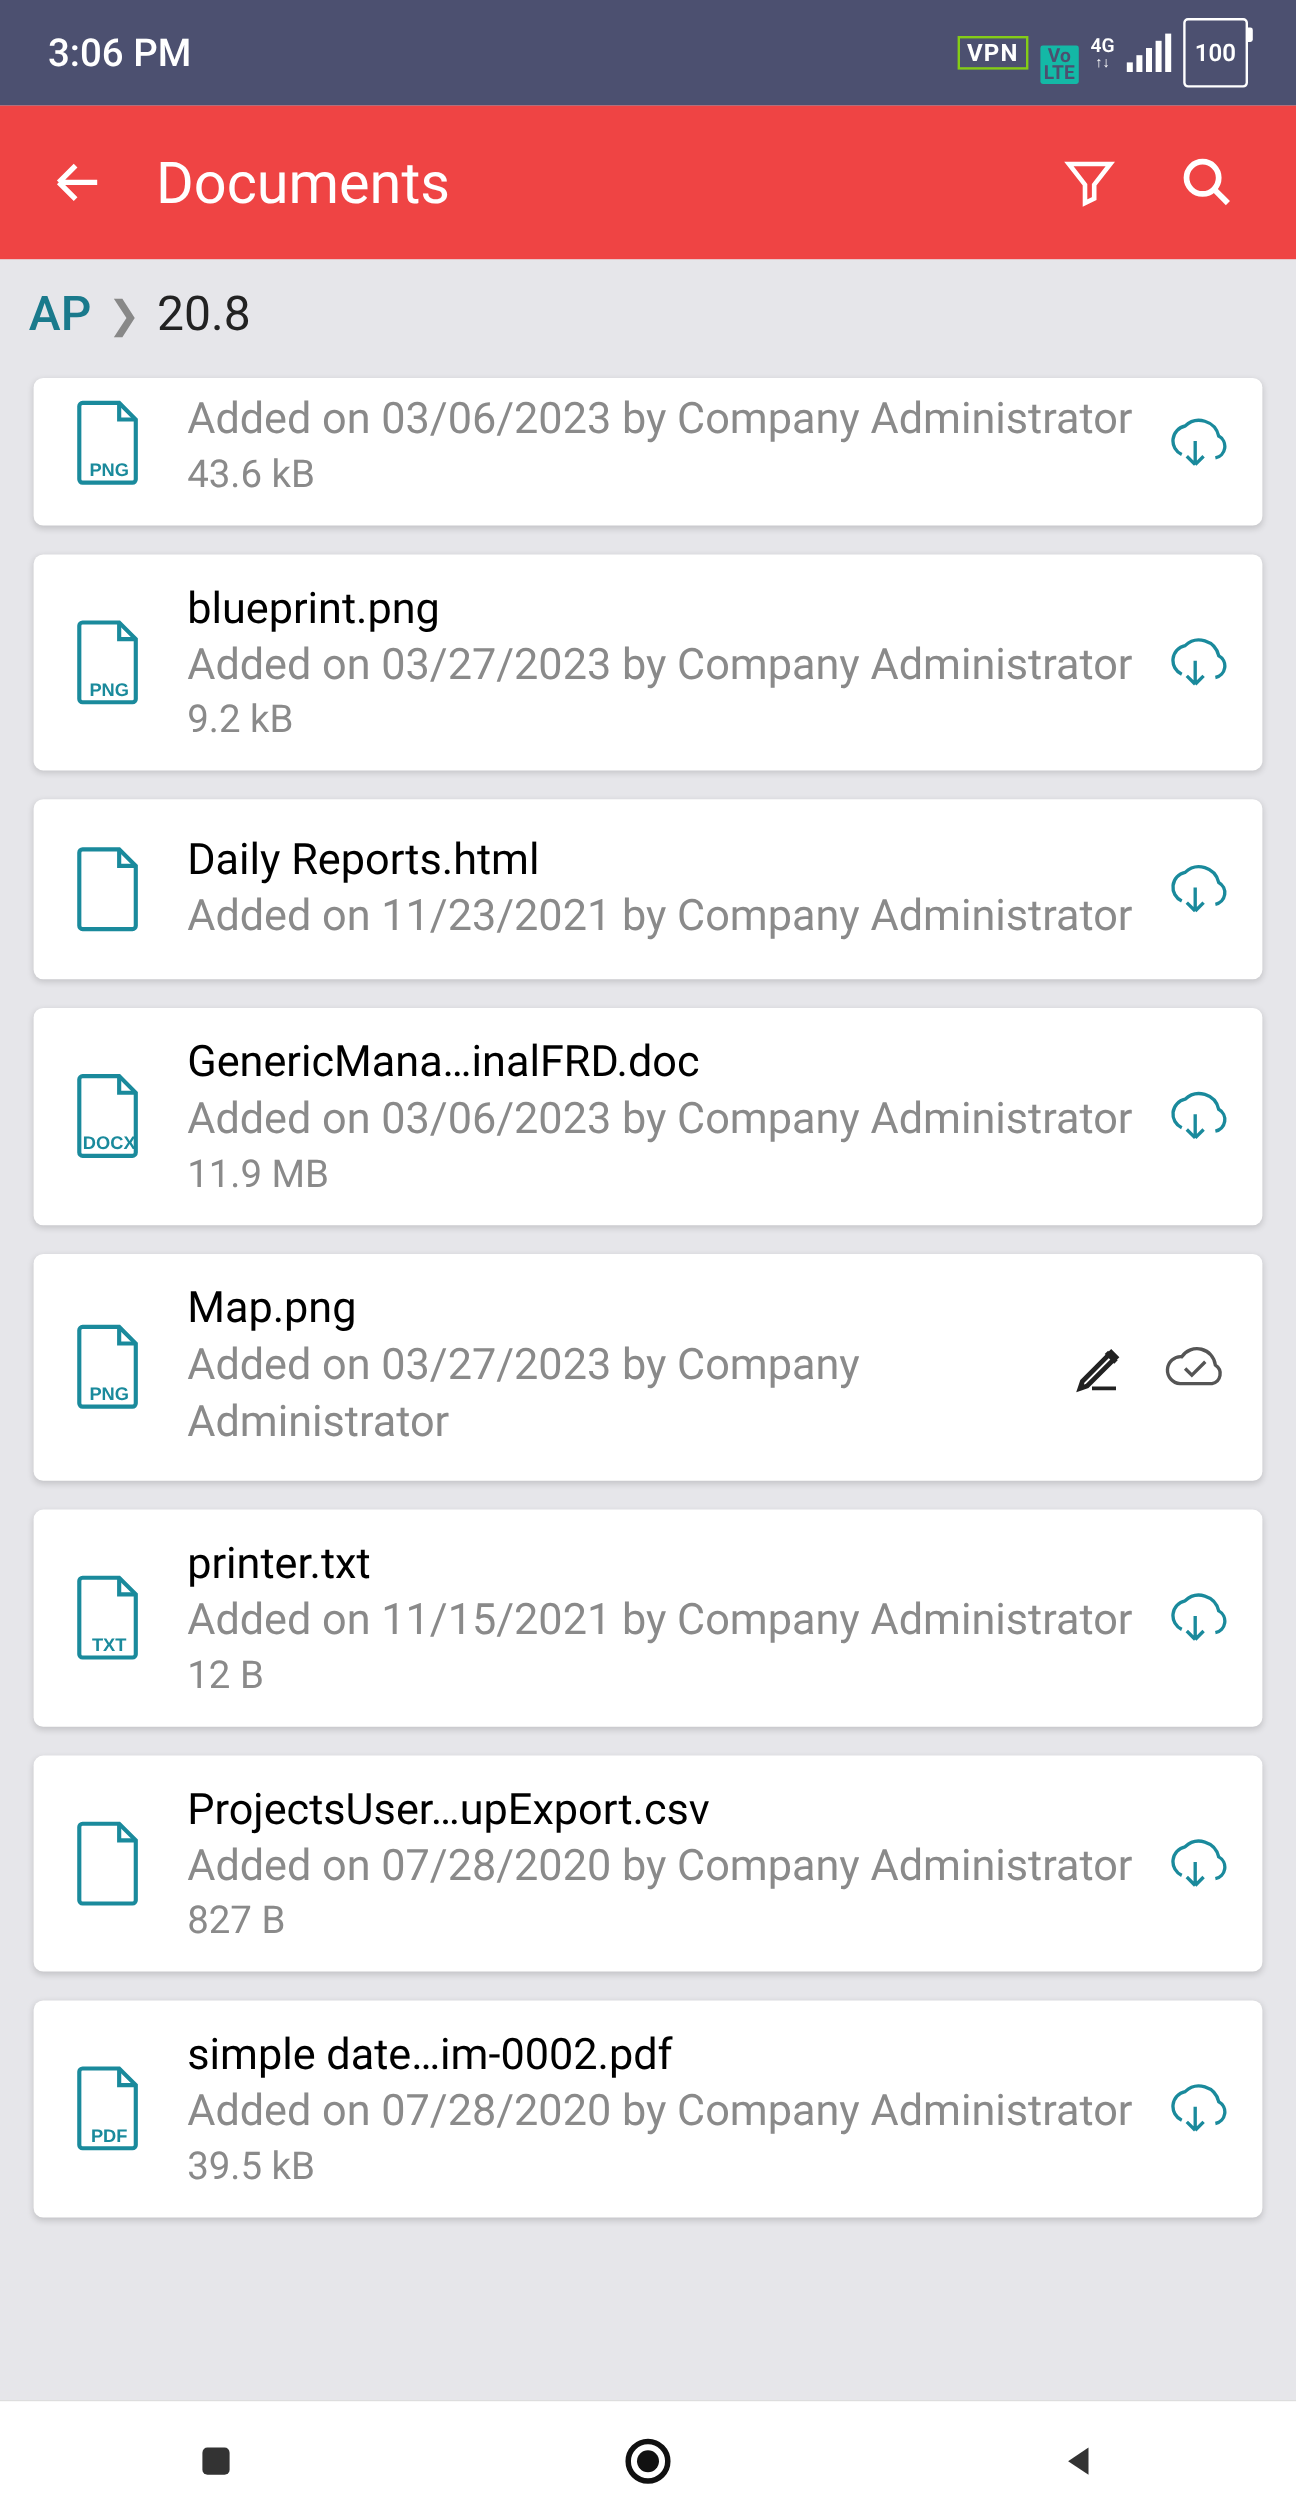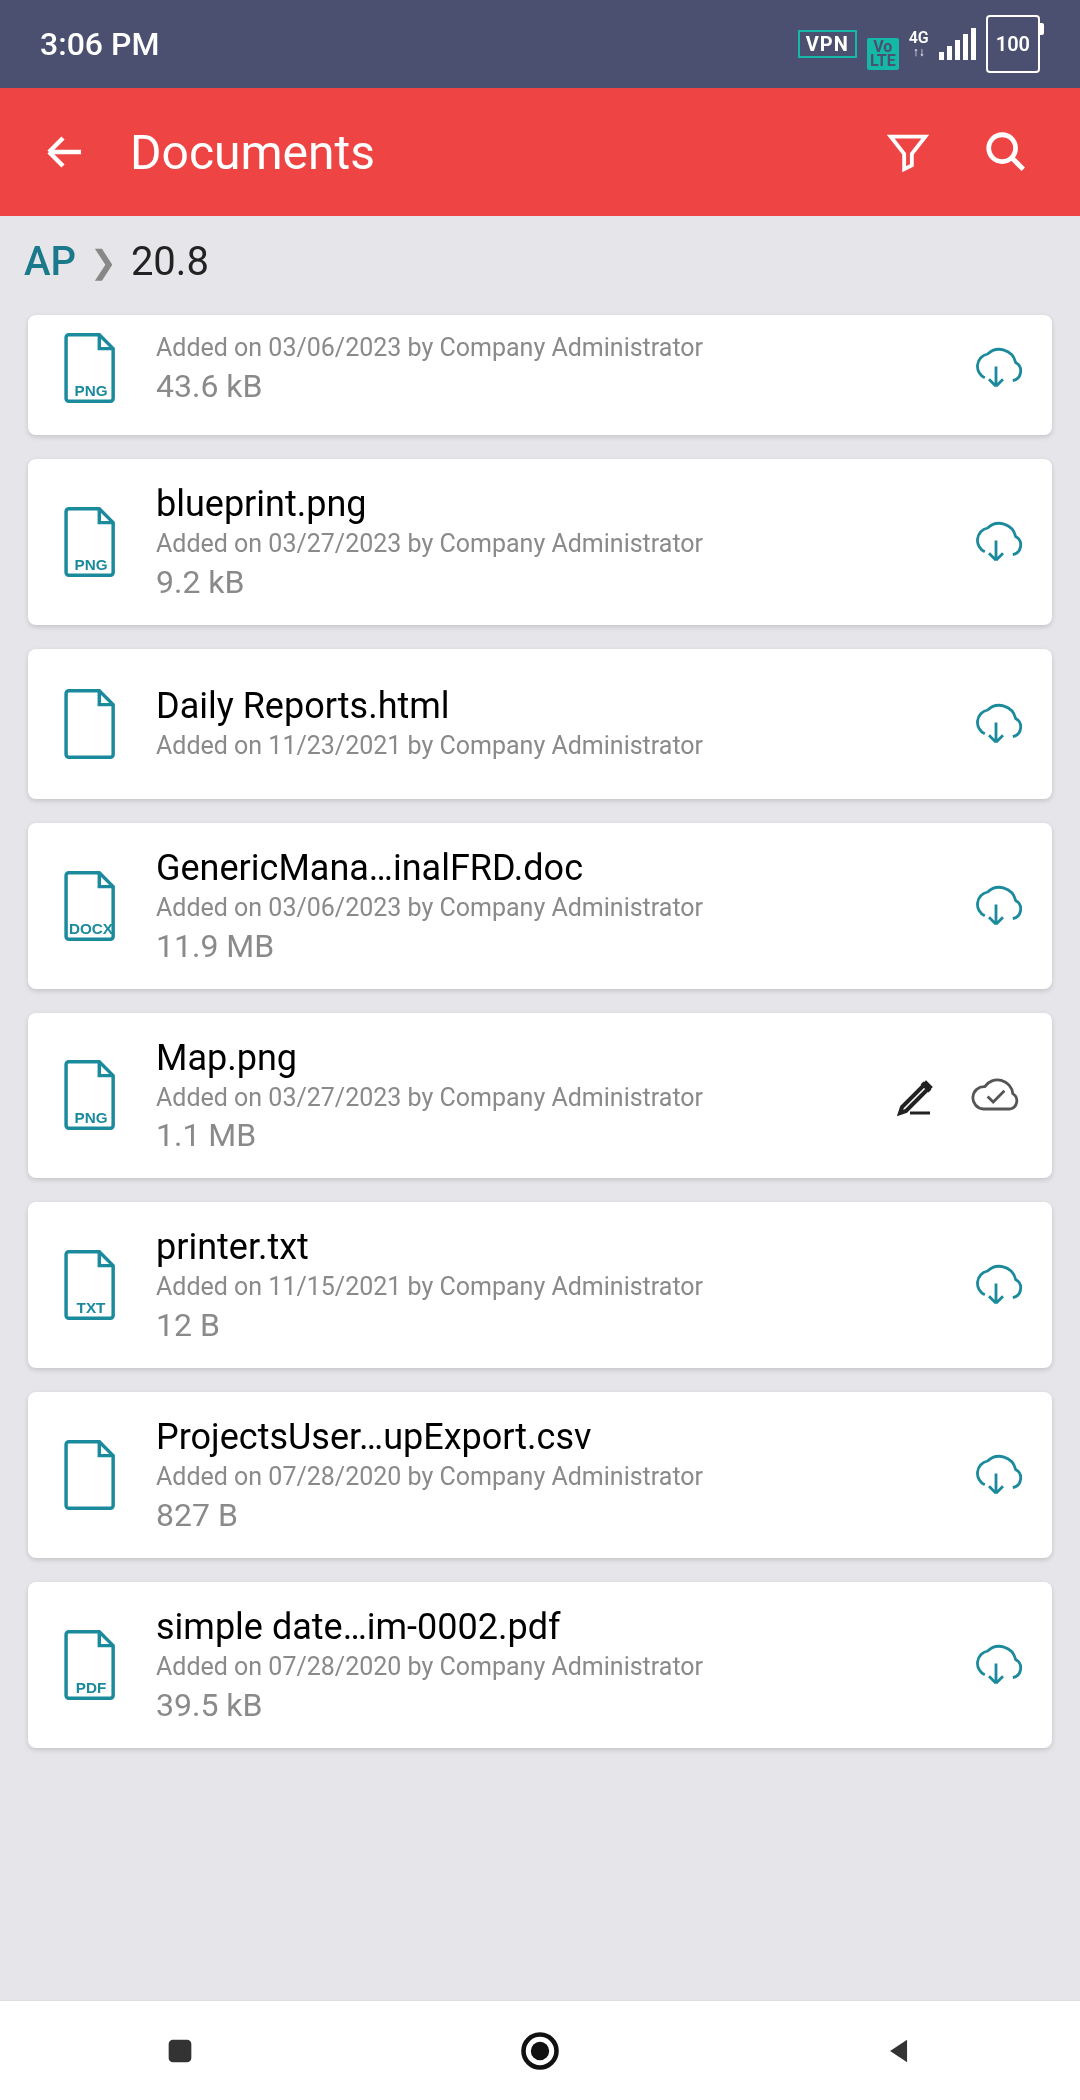--- a/index.html
+++ b/index.html
@@ -1,21 +1,21 @@
 <!DOCTYPE html>
 <html><head>
 <meta charset="utf-8">
 <style>
   * { box-sizing: border-box; margin: 0; padding: 0; }
   html, body { width: 1080px; height: 2100px; font-family: -apple-system, Roboto, Arial, sans-serif; background: #e6e6ea; overflow: hidden; }
   
   
   .status-bar { height: 88px; background: #4c5070; display: flex; align-items: center; justify-content: space-between; padding: 0 40px; color: #fff; font-size: 32px; font-weight: 500; }
   .status-right { display: flex; align-items: center; gap: 10px; }
-  .vpn-badge { border: 2px solid #14b8a6; padding: 0 6px; font-size: 20px; font-weight: 700; letter-spacing: 1px; }
+  .vpn-badge { border: 2px solid #84cc16; padding: 0 6px; font-size: 20px; font-weight: 700; letter-spacing: 1px; }
   .lte-badge { background: #14b8a6; color: #4c5070; padding: 0 4px; font-size: 16px; font-weight: 700; border-radius: 2px; margin-top: 20px; }
   .net-col { display: flex; flex-direction: column; align-items: center; line-height: 1; font-size: 16px; font-weight: 600; }
   .signal { display: flex; align-items: flex-end; gap: 3px; }
   .signal span { width: 5px; background: #fff; }
   .signal span:nth-child(1){height:8px}.signal span:nth-child(2){height:14px}.signal span:nth-child(3){height:20px}.signal span:nth-child(4){height:26px}.signal span:nth-child(5){height:32px}
   .battery { border: 2px solid #fff; border-radius: 4px; padding: 15px 8px; font-size: 20px; font-weight: 600; position: relative; }
   .battery::after { content:""; position:absolute; right:-6px; top:6px; width:4px; height:12px; background:#fff; border-radius: 0 2px 2px 0;}
   
   
   .app-bar { height: 128px; background: #ef4444; display: flex; align-items: center; padding: 12px 30px; color: #fff; }
@@ -30,21 +30,21 @@
   .crumb-sep { color: #888; font-size: 32px; }
   .crumb-current { color: #222; }
   
   
   .doc-list { padding: 0 28px; display: flex; flex-direction: column; gap: 24px; }
   .doc-card { background: #fff; border-radius: 8px; box-shadow: 0 2px 5px rgba(0,0,0,0.15); display: flex; align-items: center; padding: 24px 28px; min-height: 150px; }
   .doc-card.first { padding-top: 10px; min-height: 120px; }
   .file-icon { width: 70px; margin-right: 30px; flex-shrink: 0; display:flex; align-items:flex-start; justify-content:center; }
   .doc-body { flex: 1; min-width: 0; }
   .doc-name { font-size: 36px; color: #000000; font-weight: 400; margin-bottom: 2px; white-space: nowrap; overflow:hidden; text-overflow:ellipsis; }
-  .doc-meta { font-size: 25px; color: #8a8a8a; line-height: 1.35; }
+  .doc-meta { font-size: 36px; color: #8a8a8a; line-height: 1.35; }
   .doc-size { font-size: 32px; color: #8a8a8a; margin-top: 2px; }
   .doc-actions { display: flex; align-items: center; gap: 26px; margin-left: 20px; flex-shrink: 0; }
   
   
   .nav-bar { position: absolute; bottom: 0; left: 0; right: 0; height: 100px; background: #fff; display: flex; align-items: center; justify-content: space-around; border-top: 1px solid #ddd; }
   .nav-btn { width: 48px; height: 48px; display:flex; align-items:center; justify-content:center; }
   
   svg { display: block; }
   .content-area { height: calc(2100px - 74px - 128px - 100px); overflow: hidden; }
 </style>
@@ -192,21 +192,20 @@
         <div class="file-icon">
           <svg width="56" height="72" viewBox="0 0 40 52">
     <path d="M4 2h22l10 10v36a2 2 0 0 1-2 2H4a2 2 0 0 1-2-2V4a2 2 0 0 1 2-2z" fill="none" stroke="#1a8a9c" stroke-width="2.5"></path>
     <path d="M26 2v10h10" fill="none" stroke="#1a8a9c" stroke-width="2.5"></path>
     <text x="20" y="46" text-anchor="middle" font-size="11" font-weight="700" fill="#1a8a9c" font-family="Arial">PNG</text>
   </svg>
         </div>
         <div class="doc-body">
           <div class="doc-name">Map.png</div>
           <div class="doc-meta">Added on 03/27/2023 by Company Administrator</div>
-          <div class="doc-size">1.1 MB</div>
         </div>
         <div class="doc-actions">
           <div>
             <svg width="48" height="48" viewBox="0 0 24 24" fill="none" stroke="#222" stroke-width="2">
     <path d="M3 21l3-1 12-12-2-2L4 18l-1 3zM14 6l4 4"></path>
     <path d="M8 21h10" stroke-width="1.5"></path>
   </svg>
           </div>
           <div>
             <svg width="56" height="40" viewBox="0 0 40 28" fill="none" stroke="#555" stroke-width="2">

